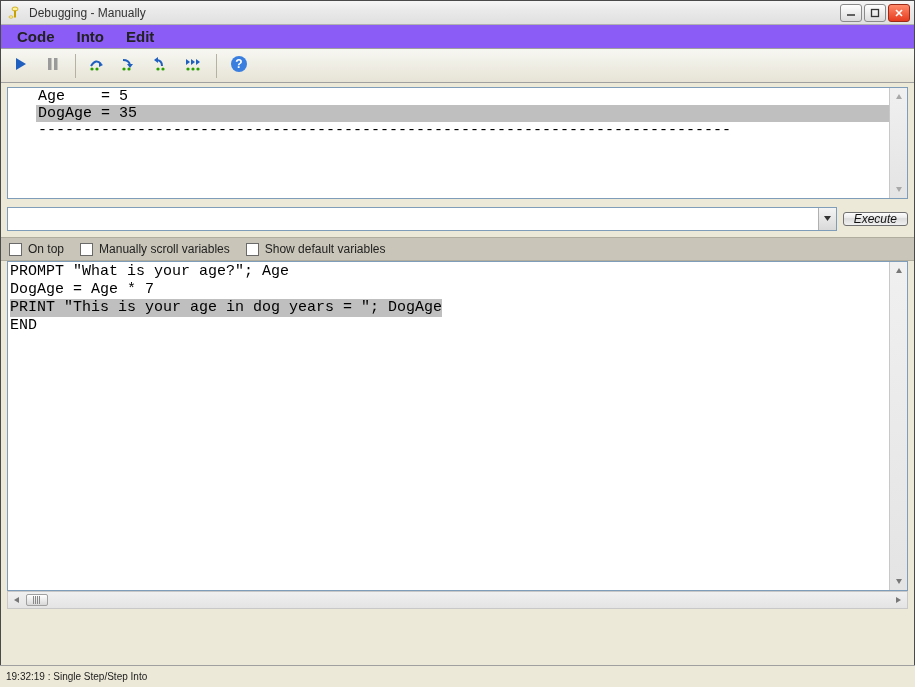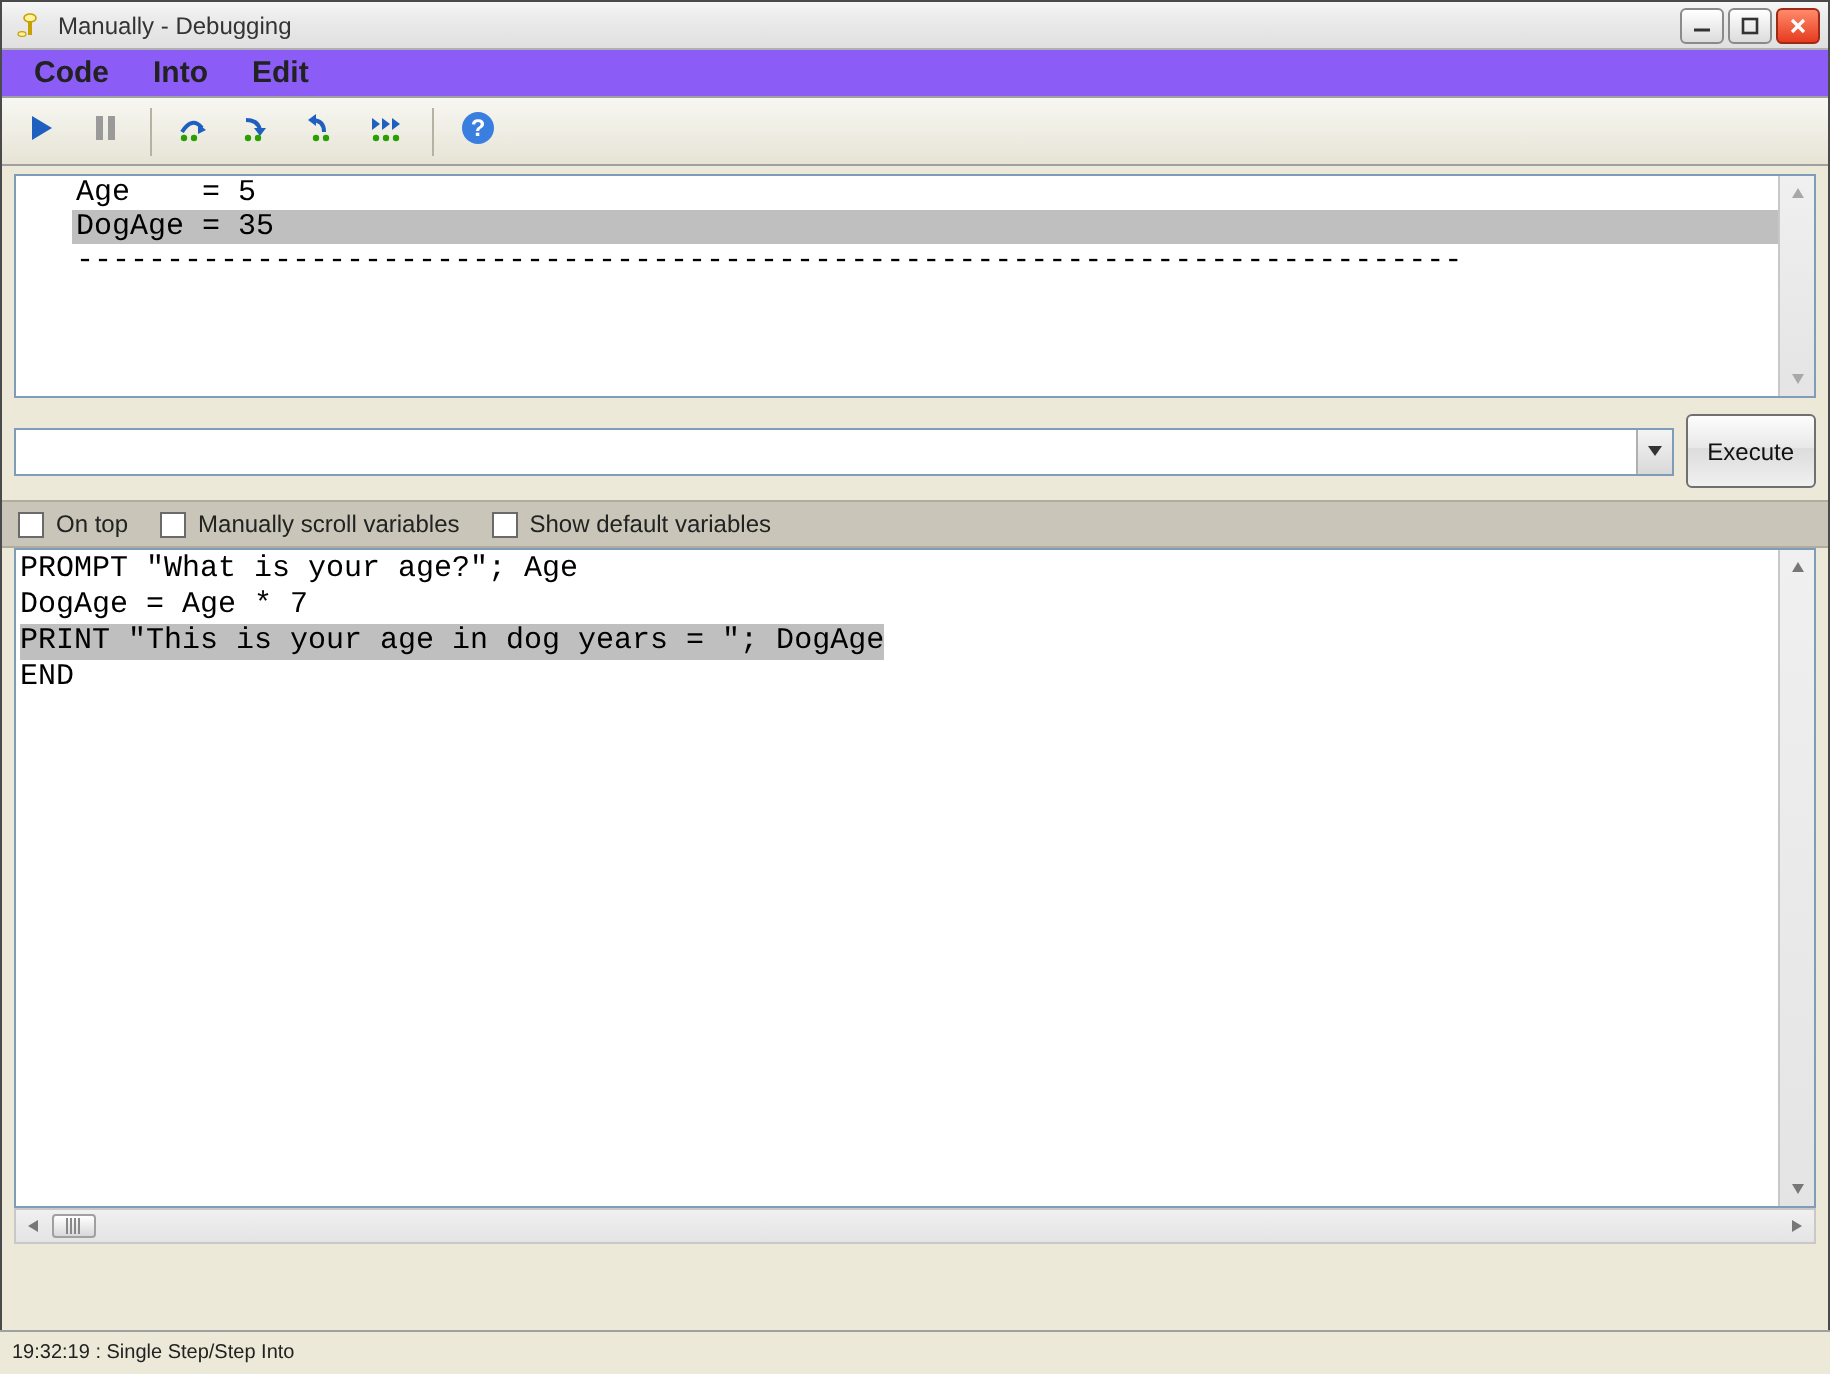--- a/index.html
+++ b/index.html
@@ -123,28 +123,29 @@
     font-family: Tahoma, Arial, sans-serif;
   }
   .cmdcombo .dd {
     width:18px;
     background: linear-gradient(#f4f4f4,#d9d9d9);
     border-left:1px solid #b0b0b0;
     display:flex;align-items:center;justify-content:center;
     color:#444;
   }
   .button3d {
-    height: 37px;
+    height: 14px;
     padding: 0 10px;
     border: 1px solid #707070;
     border-radius: 3px;
     background: linear-gradient(#fdfdfd,#e8e8e8 45%,#dcdcdc 46%,#f0f0f0);
     font-size: 12px;
     display:flex;align-items:center;justify-content:center;
     color:#111;
+    font-style:italic;
   }
   .optbar {
     margin-top: 6px;
     height: 24px;
     background: #c9c5b8;
     border-top:1px solid #b0ad9f;
     border-bottom:1px solid #b0ad9f;
     display:flex;
     align-items:center;
     padding: 0 8px;
@@ -216,21 +217,21 @@
 <body>
 
 <div class="titlebar">
   <span class="app-icon">
     <svg width="14" height="14" viewBox="0 0 14 14">
       <ellipse cx="7" cy="3" rx="3" ry="2" fill="#fff2a0" stroke="#c8a000" stroke-width="0.8"></ellipse>
       <rect x="6" y="4.5" width="2" height="7" fill="#c8a000"></rect>
       <ellipse cx="3" cy="11" rx="2" ry="1.2" fill="#fff2a0" stroke="#c8a000" stroke-width="0.6"></ellipse>
     </svg>
   </span>
-  <span class="title">Manually - Debugging</span>
+  <span class="title">Debugging - Manually</span>
   <span class="spacer"></span>
   <div class="winbtns">
     <div class="winbtn">
       <svg width="10" height="10">
           <line x1="1" y1="7" x2="9" y2="7" stroke="#333" stroke-width="1.5"></line>
         </svg>
     </div>
     <div class="winbtn">
       <svg width="10" height="10">
           <rect x="1.5" y="1.5" width="7" height="7" fill="none" stroke="#333" stroke-width="1.3"></rect>

